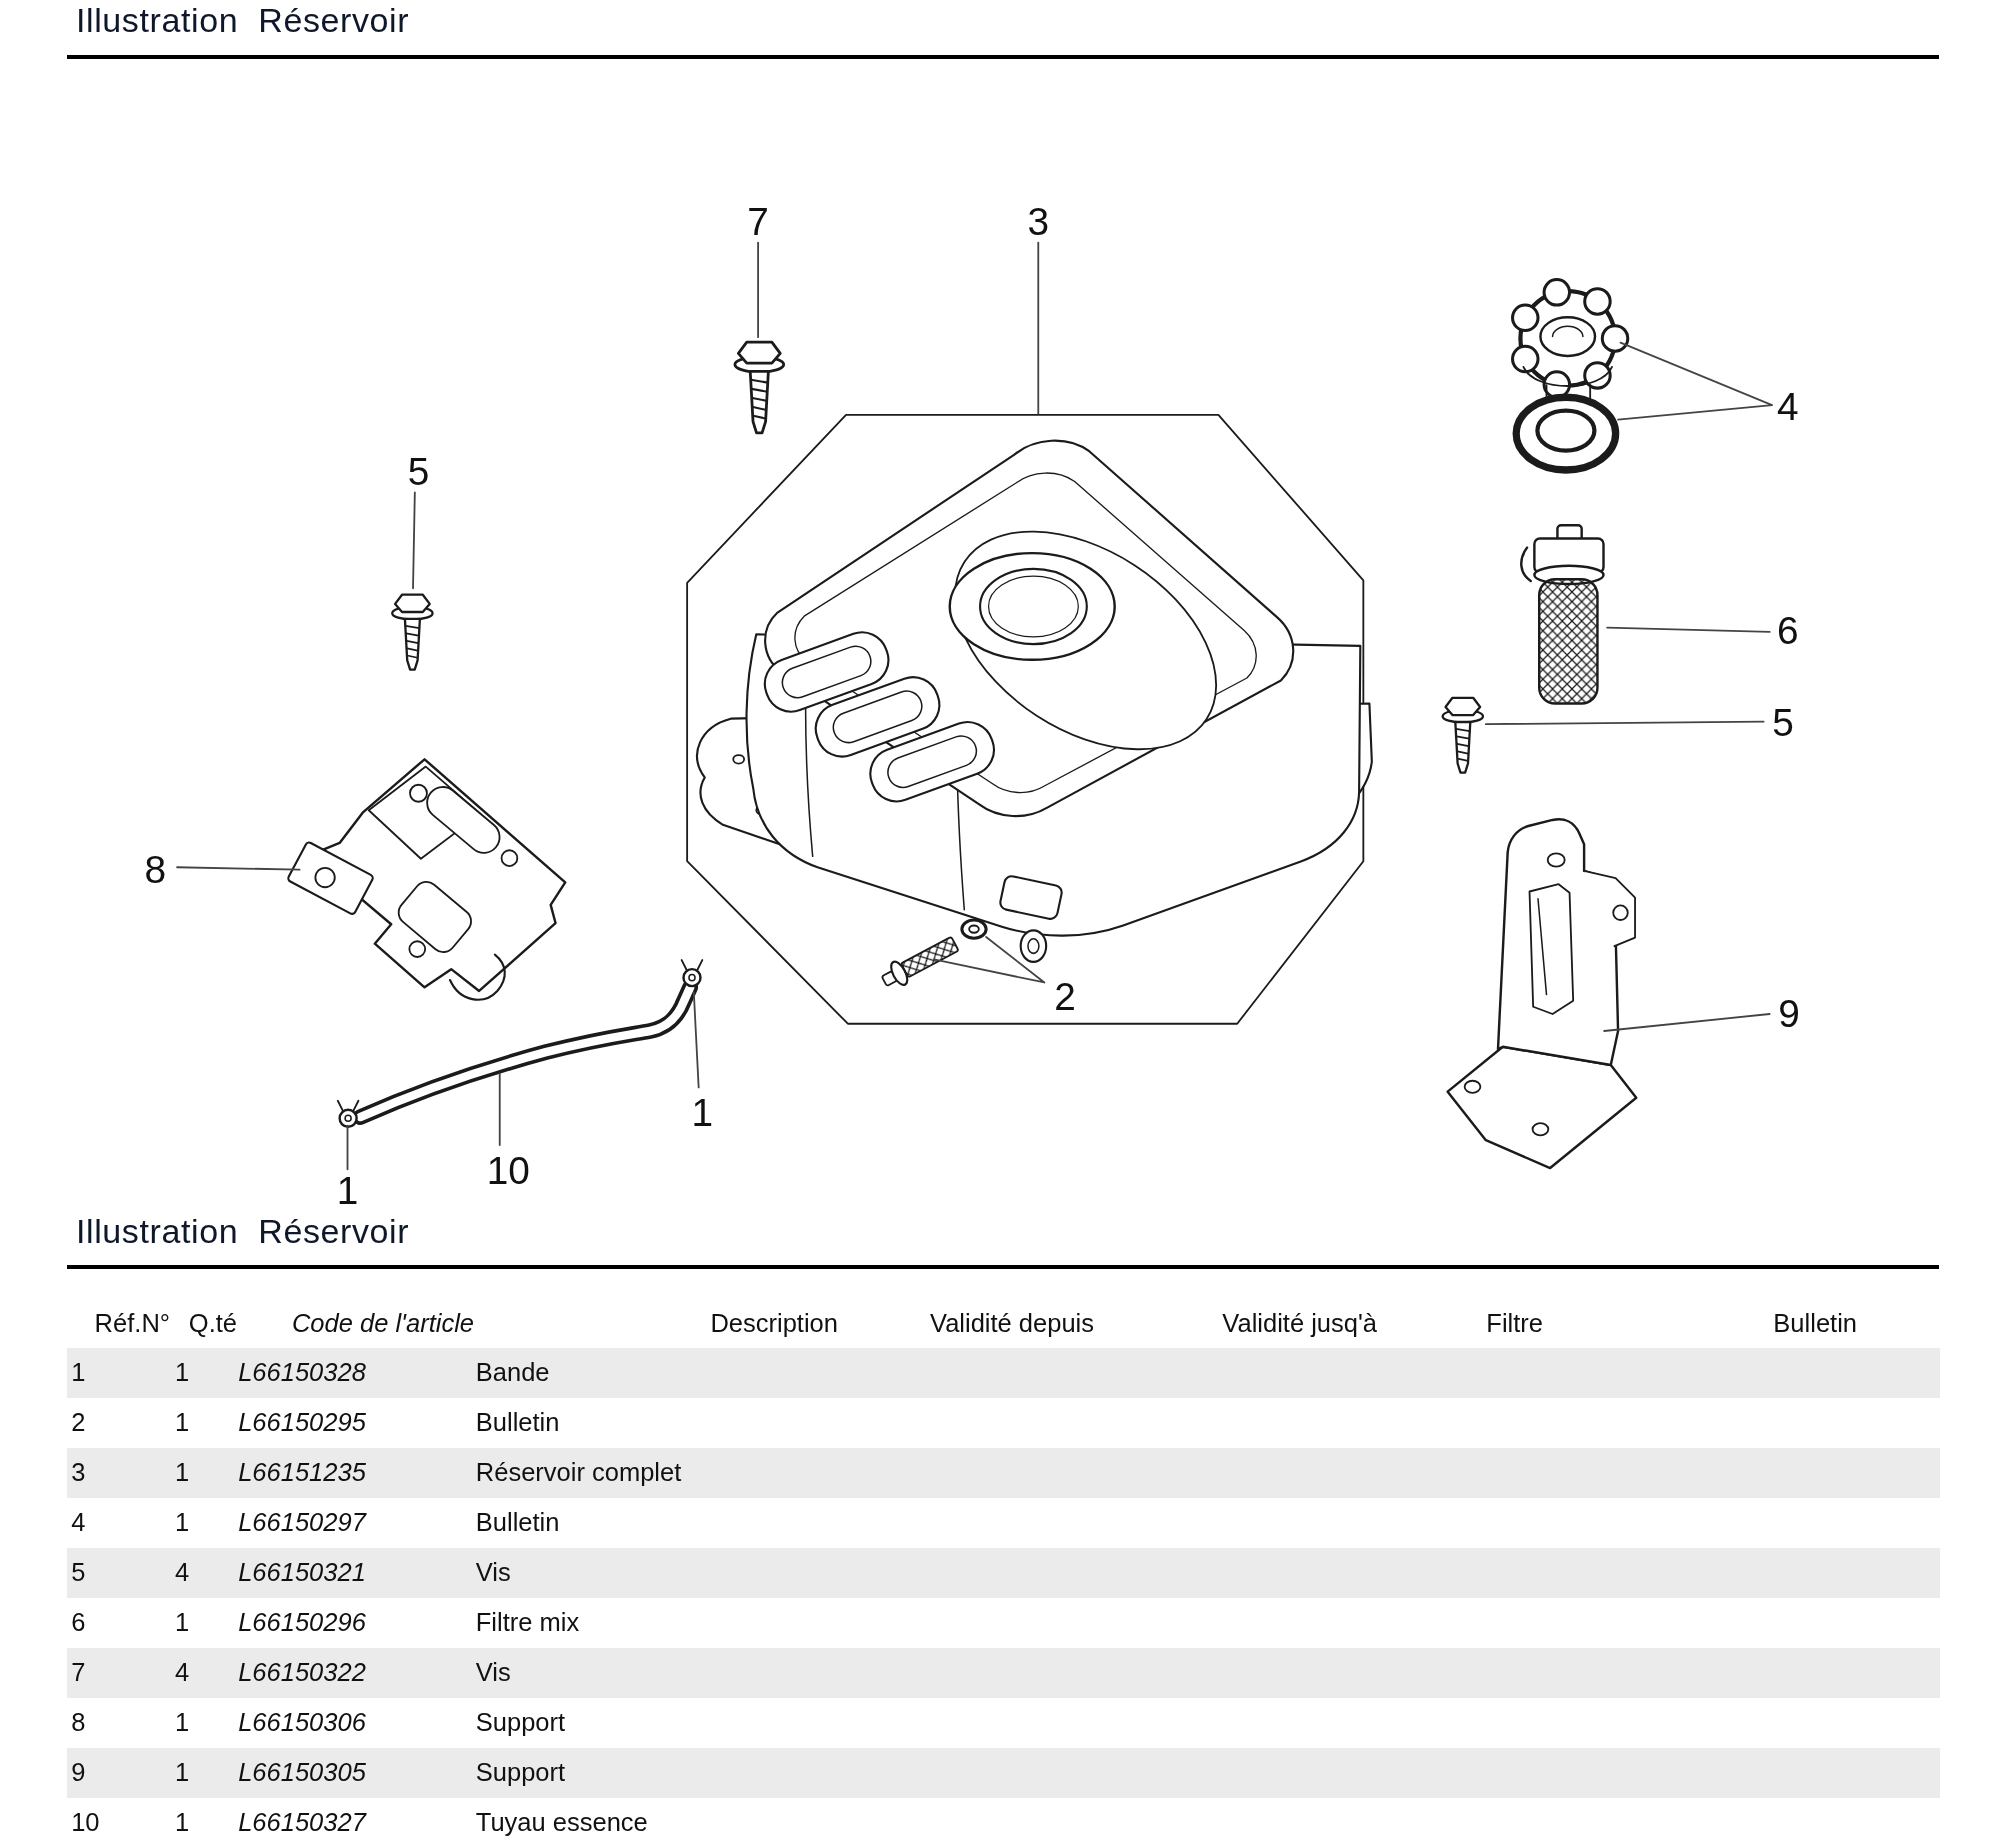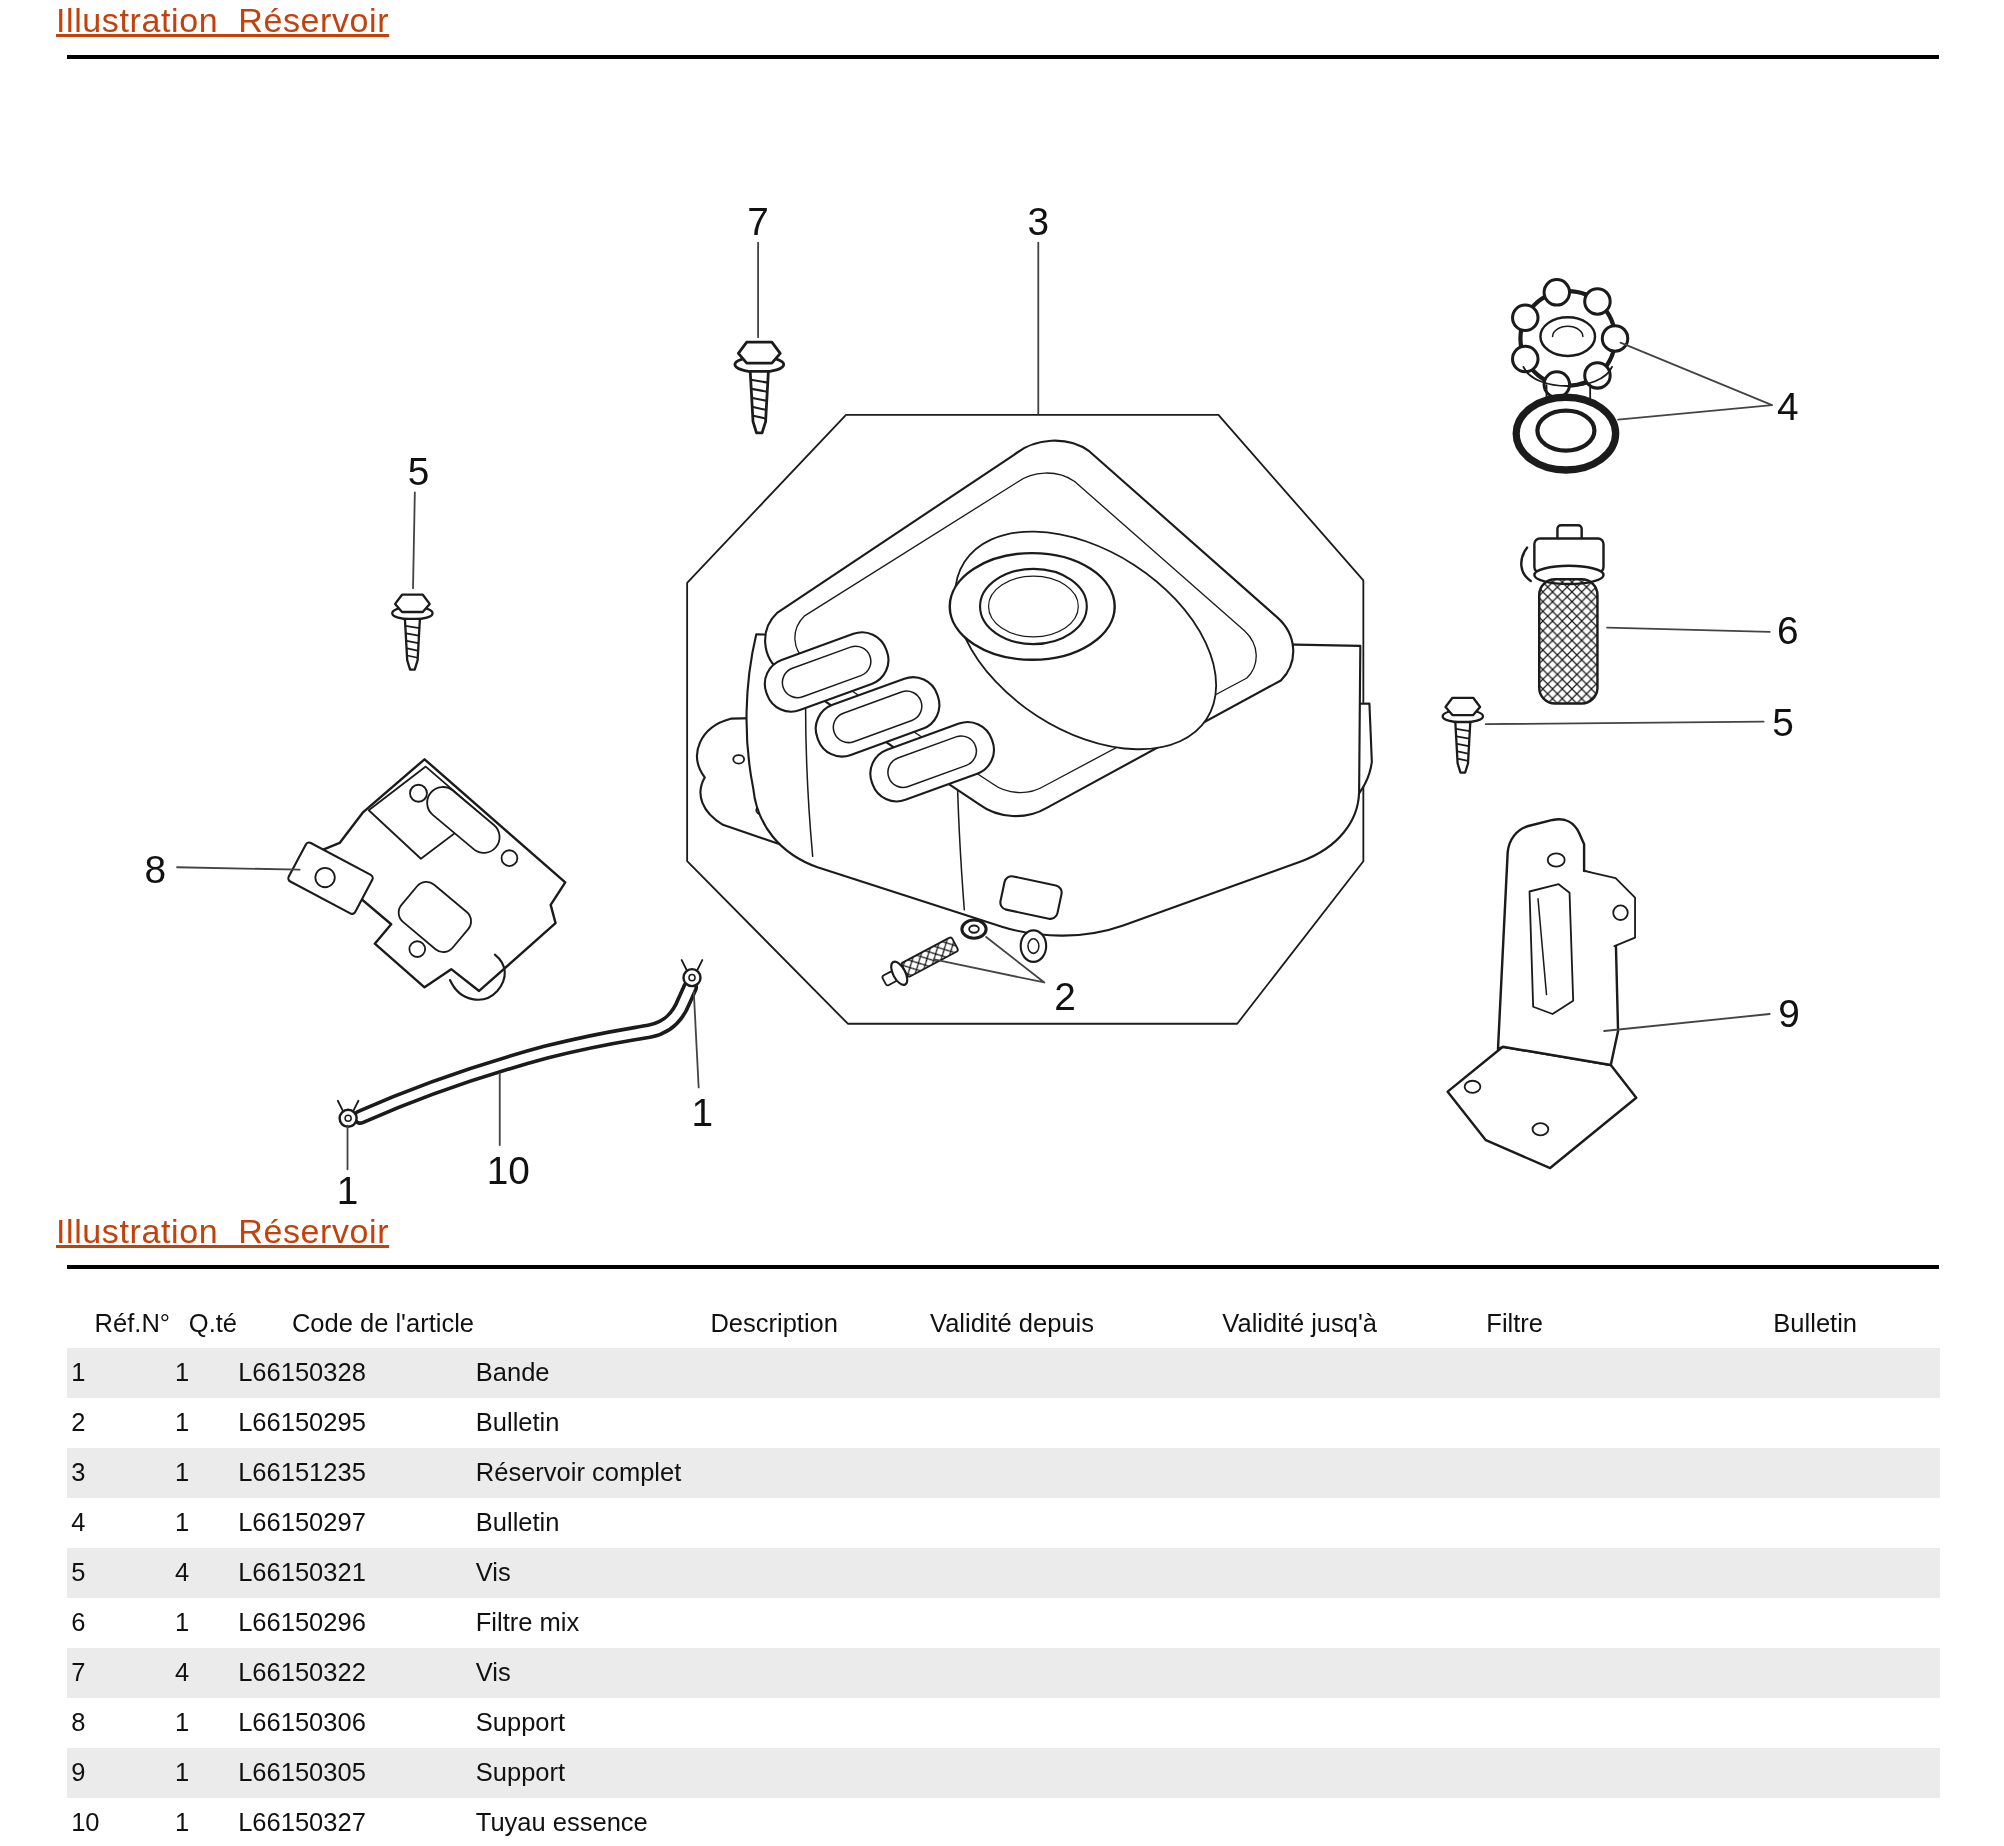--- a/index.html
+++ b/index.html
@@ -1,43 +1,43 @@
 <!DOCTYPE html>
 <html style="font-size:9.7px"><head>
 <meta charset="utf-8">
 <style>
   html,body{margin:0;padding:0;background:#ffffff;}
   body{
     width:2005px;height:1846px;position:relative;overflow:hidden;
     font-family:"Liberation Sans", sans-serif;color:#111111;
   }
   .doc-title{
-    position:absolute;left:56px;font-size:34px;line-height:39px;
-    color:#c2410c;white-space:pre;letter-spacing:0.6px;text-decoration:underline;
+    position:absolute;left:76px;font-size:34px;line-height:39px;
+    color:#0f172a;white-space:pre;letter-spacing:0.6px;
   }
   #title-top{top:1.2px;}
   #title-section{top:1212px;}
   .rule{position:absolute;left:67px;width:1872px;height:4.2px;background:#000;}
   #rule-top{top:55px;}
   #rule-section{top:1265px;}
   #art{position:absolute;left:0;top:0;}
   #art text{font-family:"Liberation Sans", sans-serif;font-size:64px;fill:#111;text-anchor:middle;}
   table#parts{
     position:absolute;left:67px;top:1309px;width:1872px;
     border-collapse:collapse;table-layout:fixed;font-size:25.5px;color:#111;
   }
   #parts th{font-weight:normal;vertical-align:bottom;padding:0 0 9.7px 0;white-space:pre;text-align:right;}
   #parts td{height:50px;padding:0;white-space:pre;}
   #parts tbody tr:nth-child(odd){background:#ebebeb;}
   .al{text-align:left;}
   .ac{text-align:center;}
   .ar{text-align:right;padding-right:83px !important;}
   .p-ref{padding-left:4.2px !important;}
   .p-qty{padding-left:4.9px !important;}
-  .p-code{padding-left:1.2px !important;}
+  .p-code{padding-left:1.2px !important;font-style:italic;}
   .p-desc{padding-left:1.8px !important;margin-top:8px;}
 </style>
 </head>
 <body>
 
 <div class="doc-title" id="title-top">Illustration  Réservoir</div>
 <div class="rule" id="rule-top"></div>
 
 <svg id="art" width="2005" height="1219" viewBox="0 0 3306 2010">
   <defs>

